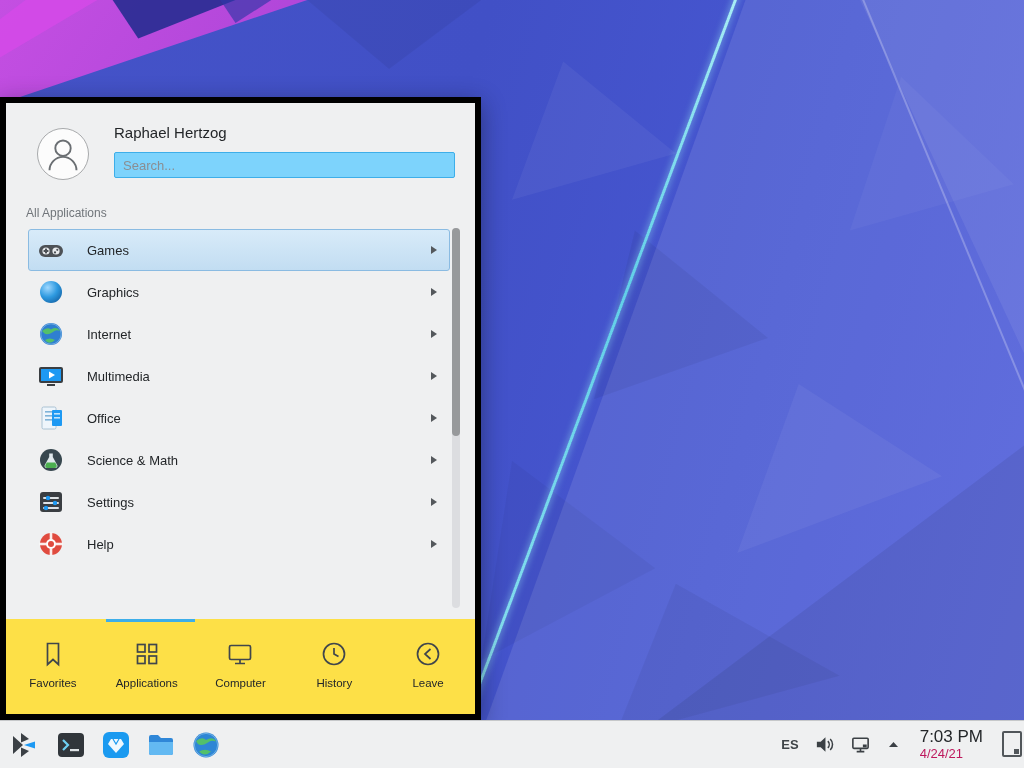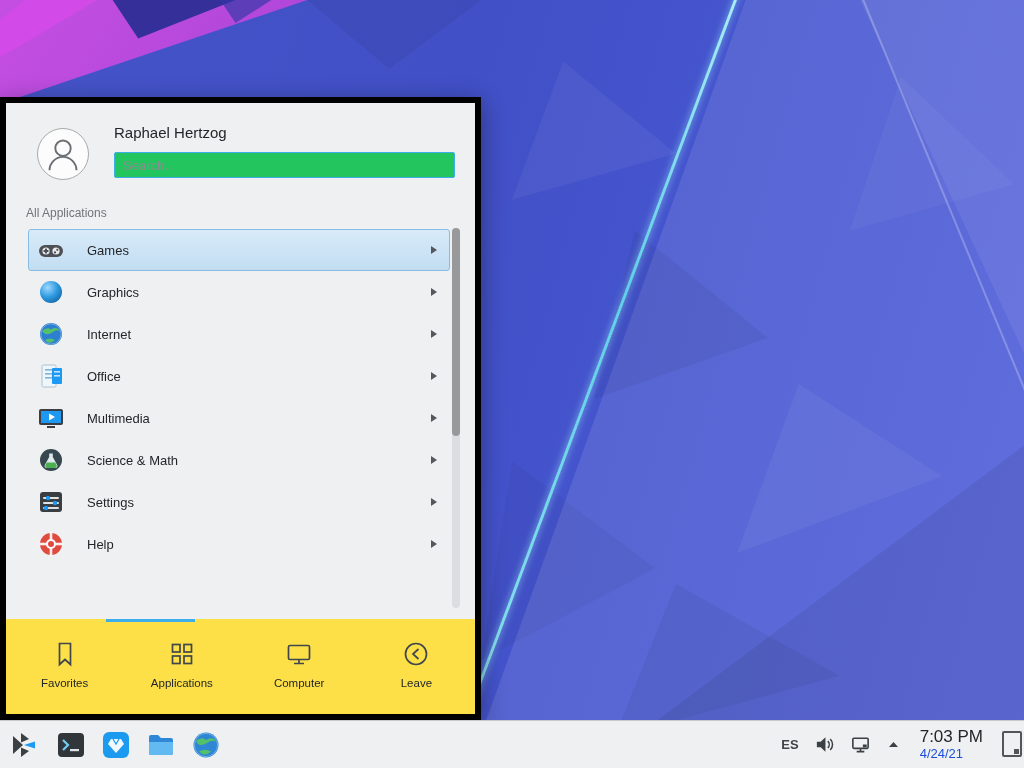--- a/index.html
+++ b/index.html
@@ -34,21 +34,21 @@
 
   
   #kickoff{position:absolute;left:0;top:97px;width:481px;height:623px;
            background:#eff0f1;border:6px solid #000000;box-sizing:border-box;
            box-shadow:0 6px 22px rgba(15,20,30,.45);}
   .avatar{position:absolute;left:31px;top:25px;width:52px;height:52px;border-radius:50%;
           background:#fcfcfc;border:1px solid #a8aaac;box-sizing:border-box;}
   .avatar svg{width:100%;height:100%;}
   .user-name{position:absolute;left:108px;top:21px;font-size:15px;color:#232629;}
   .search{position:absolute;left:108px;top:49px;width:341px;height:26px;box-sizing:border-box;
-          border:1px solid #3daee9;border-radius:2px;background:#22c55e;padding:0 8px;
+          border:1px solid #3daee9;border-radius:2px;background:#7dd3fc;padding:0 8px;
           font-size:13px;color:#232629;outline:none;font-family:"Liberation Sans",sans-serif;}
   .search::placeholder{color:#8a8e92;}
   .section-label{position:absolute;left:20px;top:103px;font-size:12px;color:#70757a;}
 
   .ko-list{position:absolute;left:22px;top:126px;width:422px;}
   .ko-item{display:flex;align-items:center;height:42px;box-sizing:border-box;
            padding:0 12px 0 8px;border:1px solid transparent;border-radius:3px;cursor:default;}
   .ko-item.selected{background:linear-gradient(#d8ebf9,#c2ddf2);border:1px solid #8abbe2;}
   .cat-ic{width:28px;height:28px;flex:0 0 28px;display:flex;}
   .cat-ic svg{width:28px;height:28px;}
@@ -76,21 +76,21 @@
   .tb-launcher{width:34px;height:34px;}
   .tb-launcher svg{width:34px;height:34px;}
   .tb-tray{margin-left:auto;display:flex;align-items:center;gap:15px;padding-right:2px;}
   .kbd-layout{font-size:13px;font-weight:bold;color:#3f4448;}
   .tray-ic{width:21px;height:21px;display:flex;}
   .tray-ic svg{width:21px;height:21px;}
   .caret-ic{width:15px;height:15px;display:flex;}
   .caret-ic svg{width:15px;height:15px;}
   .clock{display:flex;flex-direction:column;line-height:1.15;padding:0 4px;}
   .clock-time{font-size:17px;color:#232629;}
-  .clock-date{font-size:13px;color:#1d4ed8;}
+  .clock-date{font-size:13px;color:#be185d;}
   .show-desktop{width:20px;height:26px;border:2px solid #51565a;border-radius:2px;
                 box-sizing:border-box;position:relative;background:transparent;}
   .show-desktop::after{content:"";position:absolute;right:1px;bottom:1px;width:5px;height:5px;background:#51565a;}
 </style>
 </head>
 <body>
 
 <div id="desktop">
   <div class="wp wp-base"></div>
   <div class="wp f-purple"></div>
@@ -168,49 +168,49 @@
             <circle cx="14" cy="14" r="10.2" fill="none" stroke="#bfe3f7" stroke-width="0.8" opacity=".55"></circle>
           </svg>
       </span>
       <span class="cat-label">Internet</span>
       <span class="arrow"></span>
     </div>
 
     <div class="ko-item">
       <span class="cat-ic">
         <svg viewBox="0 0 28 28">
+            <rect x="2" y="5" width="24" height="16" rx="2" fill="#3a3e42"></rect>
+            <rect x="4" y="7" width="20" height="12" fill="#1d99f3"></rect>
+            <path d="M12 9.5 L18 13 L12 16.5 Z" fill="#fff"></path>
+            <rect x="10" y="22" width="8" height="2" fill="#3a3e42"></rect>
+          </svg>
+      </span>
+      <span class="cat-label">Multimedia</span>
+      <span class="arrow"></span>
+    </div>
+
+    <div class="ko-item">
+      <span class="cat-ic">
+        <svg viewBox="0 0 28 28">
             <rect x="5" y="3" width="14" height="22" rx="1.5" fill="#eef5fb" stroke="#9ab6cc" stroke-width="0.8"></rect>
             <rect x="8" y="7" width="8" height="1.6" fill="#7fb3d8"></rect>
             <rect x="8" y="11" width="7" height="1.6" fill="#7fb3d8"></rect>
             <rect x="8" y="15" width="8" height="1.6" fill="#7fb3d8"></rect>
             <rect x="15" y="6" width="10" height="16" rx="1" fill="#1d99f3"></rect>
             <rect x="17" y="9" width="6" height="1.6" fill="#bfe3fb"></rect>
             <rect x="17" y="13" width="6" height="1.6" fill="#bfe3fb"></rect>
           </svg>
       </span>
       <span class="cat-label">Office</span>
       <span class="arrow"></span>
     </div>
 
     <div class="ko-item">
       <span class="cat-ic">
         <svg viewBox="0 0 28 28">
-            <rect x="2" y="5" width="24" height="16" rx="2" fill="#3a3e42"></rect>
-            <rect x="4" y="7" width="20" height="12" fill="#1d99f3"></rect>
-            <path d="M12 9.5 L18 13 L12 16.5 Z" fill="#fff"></path>
-            <rect x="10" y="22" width="8" height="2" fill="#3a3e42"></rect>
-          </svg>
-      </span>
-      <span class="cat-label">Multimedia</span>
-      <span class="arrow"></span>
-    </div>
-
-    <div class="ko-item">
-      <span class="cat-ic">
-        <svg viewBox="0 0 28 28">
             <circle cx="14" cy="14" r="11" fill="#37474f"></circle>
             <path d="M12.2 7.5 h3.6 v3.5 l4.4 8 a2 2 0 0 1 -1.8 3 h-8.8 a2 2 0 0 1 -1.8 -3 l4.4 -8 Z" fill="#dfe8ec"></path>
             <path d="M9.8 16.5 h8.4 l1.3 2.5 a2 2 0 0 1 -1.8 3 h-7.4 a2 2 0 0 1 -1.8 -3 Z" fill="#4caf50"></path>
           </svg>
       </span>
       <span class="cat-label">Science &amp; Math</span>
       <span class="arrow"></span>
     </div>
 
     <div class="ko-item">
@@ -280,20 +280,29 @@
     <div class="ko-tab">
       <span class="tab-ic">
         <svg viewBox="0 0 30 30">
             <rect x="4.5" y="6.5" width="21" height="14" rx="1.5" fill="none" stroke="#40464c" stroke-width="1.7"></rect>
             <path d="M15 20.5 v3.5 M10 24.5 h10" fill="none" stroke="#40464c" stroke-width="1.7"></path>
           </svg>
       </span>
       <span class="tab-label">Computer</span>
     </div>
 
+    <div class="ko-tab">
+      <span class="tab-ic">
+        <svg viewBox="0 0 30 30">
+            <circle cx="15" cy="15" r="10.5" fill="none" stroke="#40464c" stroke-width="1.7"></circle>
+            <path d="M15 9 v6 l4.5 2.5" fill="none" stroke="#40464c" stroke-width="1.7"></path>
+          </svg>
+      </span>
+      <span class="tab-label">History</span>
+    </div>
 
     <div class="ko-tab">
       <span class="tab-ic">
         <svg viewBox="0 0 30 30">
             <circle cx="15" cy="15" r="10.5" fill="none" stroke="#40464c" stroke-width="1.7"></circle>
             <path d="M17.5 10 L12 15 L17.5 20" fill="none" stroke="#40464c" stroke-width="1.7"></path>
           </svg>
       </span>
       <span class="tab-label">Leave</span>
     </div>

